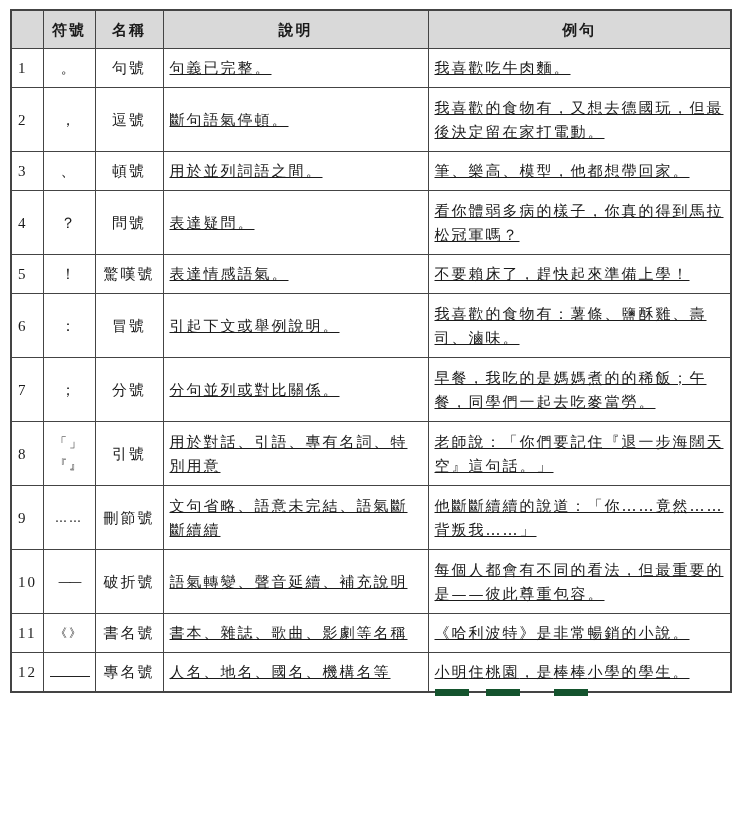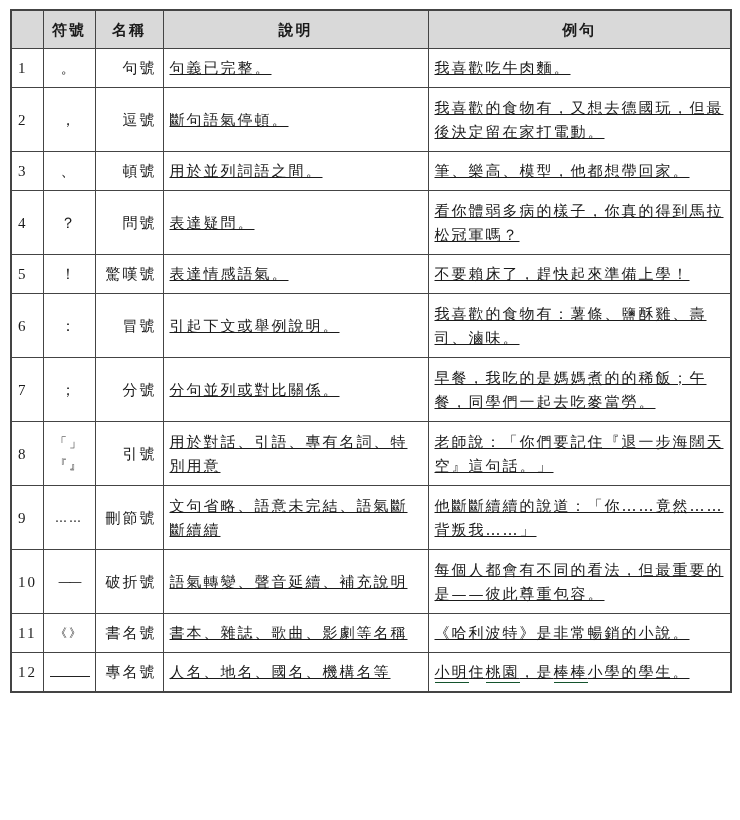--- a/index.html
+++ b/index.html
@@ -16,25 +16,25 @@
     font-size: 15px; line-height: 24px;
     letter-spacing: 2px;
     padding: 0 6px;
     vertical-align: middle;
   }
   table.punct th {
     background: #d9d9d9; font-weight: bold; text-align: center; height: 37px;
   }
   td.num { text-align: left; padding-left: 7px; letter-spacing: 0; font-family: "Liberation Serif", serif; font-size: 16px; }
   td.sym { text-align: center; letter-spacing: 0; }
-  td.name { text-align: right; }
+  td.name { text-align: center; }
   td.desc, td.ex { text-align: left; text-decoration: underline; }
   tr.h39 td { height: 38px; }
   tr.h63 td { height: 63px; }
-  .ul { border-bottom: 1px solid #14532d; padding-bottom: 1px; }
+  .ul { border-bottom: 7px solid #14532d; padding-bottom: 8px; }
   .sym-line { display: inline-block; width: 40px; border-bottom: 1.5px solid #222; height: 12px; }
 </style>
 </head>
 <body>
 
 <table class="punct">
   <colgroup>
     <col style="width:32px">
     <col style="width:52px">
     <col style="width:68px">

